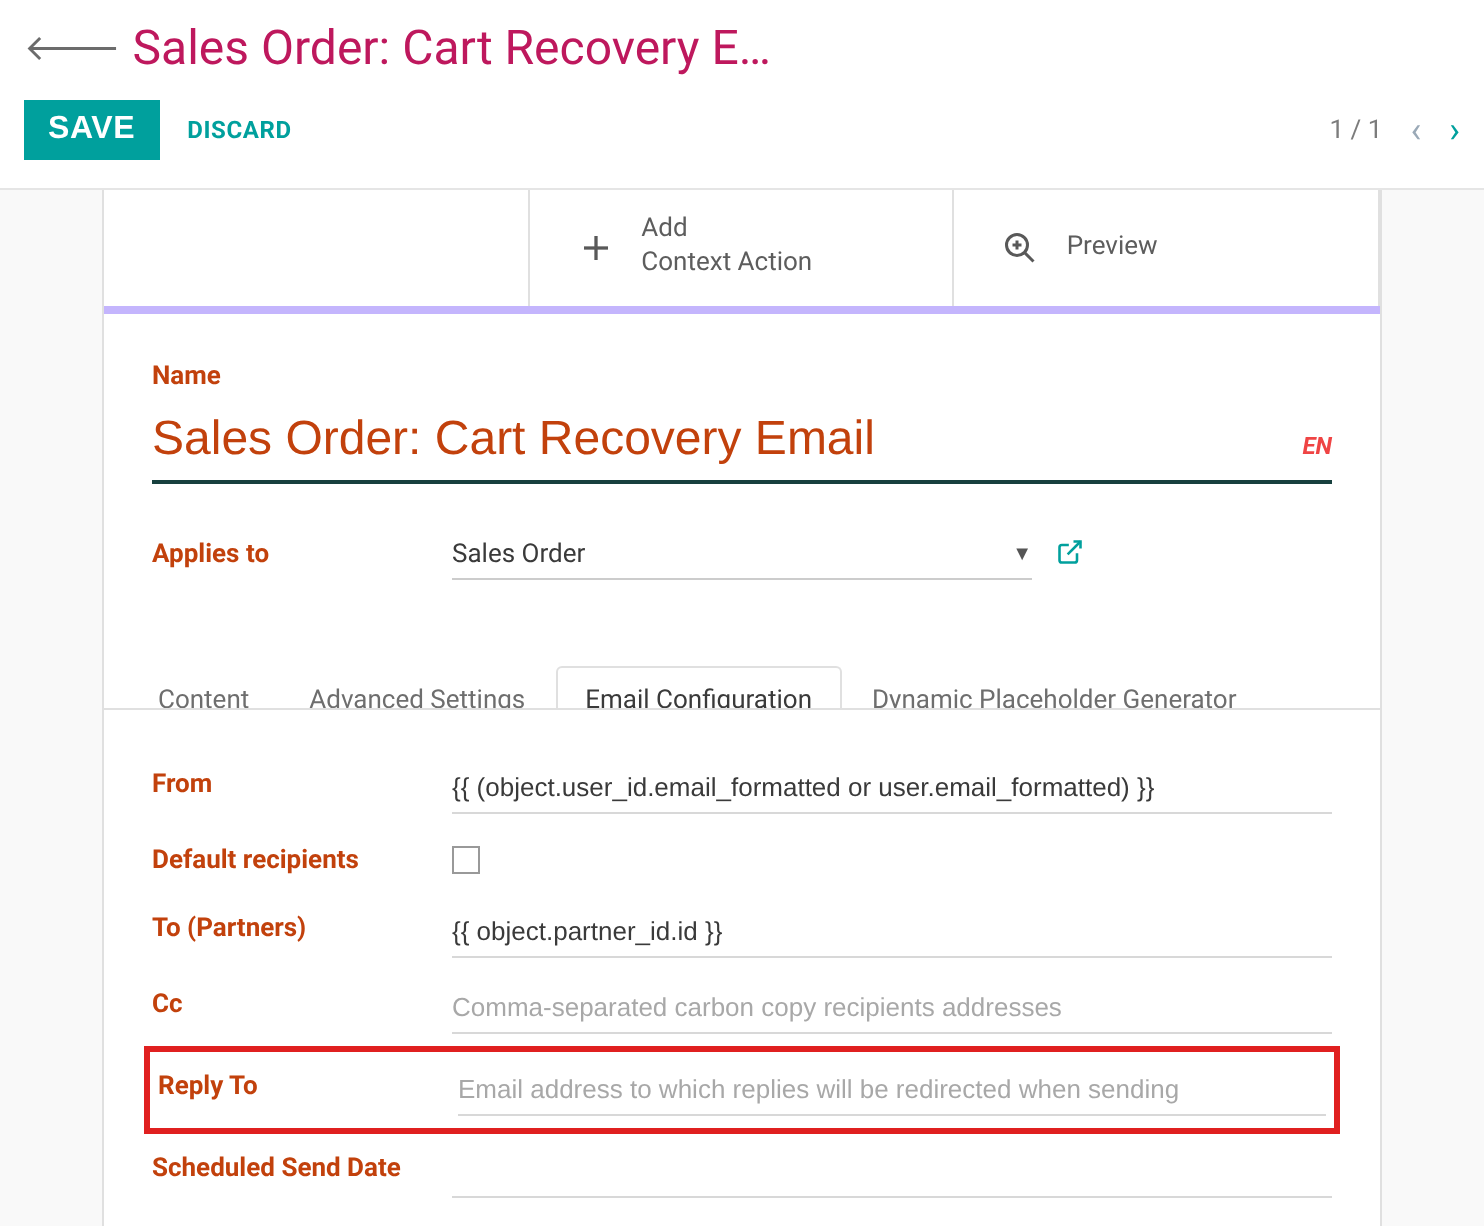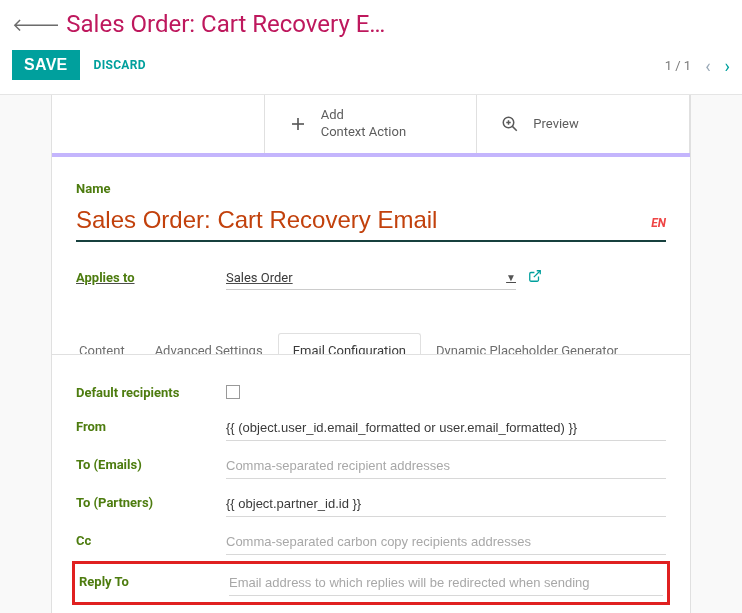--- a/index.html
+++ b/index.html
@@ -89,21 +89,21 @@
     color: #595959;
     font-weight: 300;
     display: inline-flex;
   }
   .top-action .label-two { line-height: 1.3; }
 
   .form-body { padding: 24px 24px 0; }
   .lbl {
     font-size: 13px;
     font-weight: 700;
-    color: #4d7c0f;
+    color: #c2410c;
     display: inline-block;
   }
   .name-row { margin-bottom: 6px; }
   .name-input-wrap {
     display: flex;
     align-items: flex-end;
     gap: 16px;
     border-bottom: 2px solid #17403e;
     padding-bottom: 2px;
     margin-bottom: 24px;
@@ -123,21 +123,20 @@
     font-size: 12px;
     padding-bottom: 8px;
     cursor: pointer;
     font-style: italic;
   }
 
   .applies-row {
     display: flex;
     align-items: center;
     margin-bottom: 30px;
-    text-decoration: underline;
   }
   .applies-row .lbl { width: 150px; flex-shrink: 0; }
   .select-wrap {
     flex: 1;
     display: flex;
     align-items: center;
     border-bottom: 1px solid #ccc;
     padding: 4px 0;
     max-width: 290px;
   }
@@ -285,30 +284,26 @@
 
       <div class="tabs">
         <div class="tab">Content</div>
         <div class="tab">Advanced Settings</div>
         <div class="tab active">Email Configuration</div>
         <div class="tab">Dynamic Placeholder Generator</div>
       </div>
 
       <div class="field-grid">
         <div class="field-row">
+          <span class="lbl">From</span>
+          <input class="field-input" value="{{ (object.user_id.email_formatted or user.email_formatted) }}" style="">
+        </div>
+        <div class="field-row">
           <span class="lbl">Default recipients</span>
           <div class="checkbox"></div>
-        </div>
-        <div class="field-row">
-          <span class="lbl">From</span>
-          <input class="field-input" value="{{ (object.user_id.email_formatted or user.email_formatted) }}" style="">
-        </div>
-        <div class="field-row">
-          <span class="lbl">To (Emails)</span>
-          <input class="field-input" placeholder="Comma-separated recipient addresses" style="">
         </div>
         <div class="field-row">
           <span class="lbl">To (Partners)</span>
           <input class="field-input" value="{{ object.partner_id.id }}" style="">
         </div>
         <div class="field-row">
           <span class="lbl">Cc</span>
           <input class="field-input" placeholder="Comma-separated carbon copy recipients addresses" style="">
         </div>
         <div class="highlight-box">

